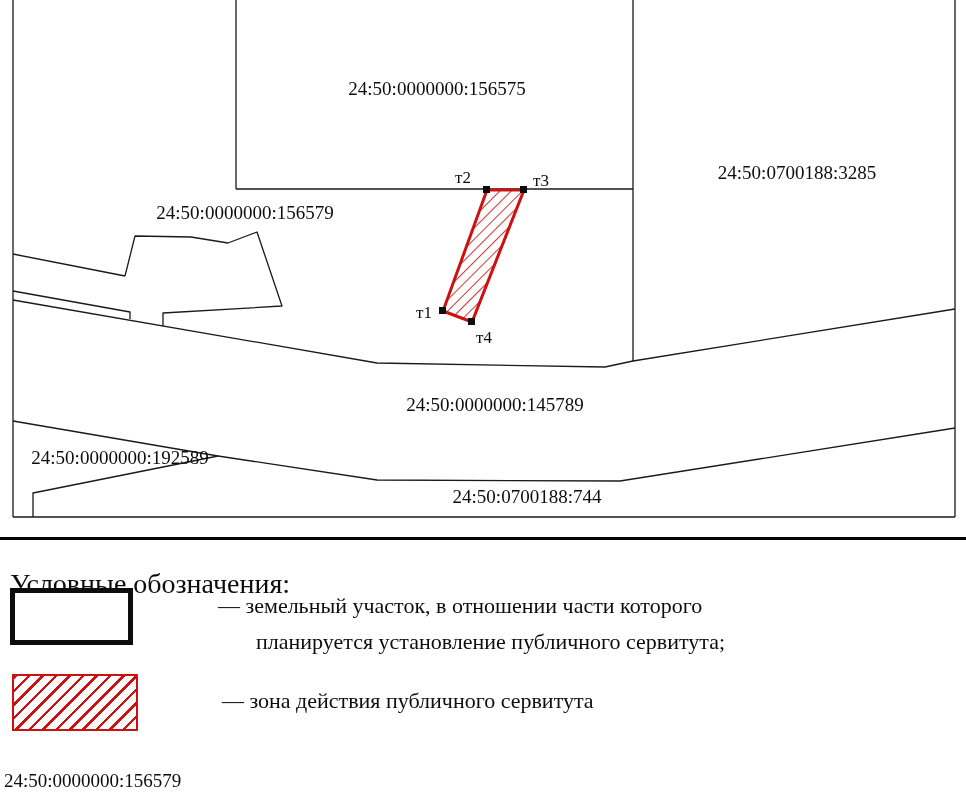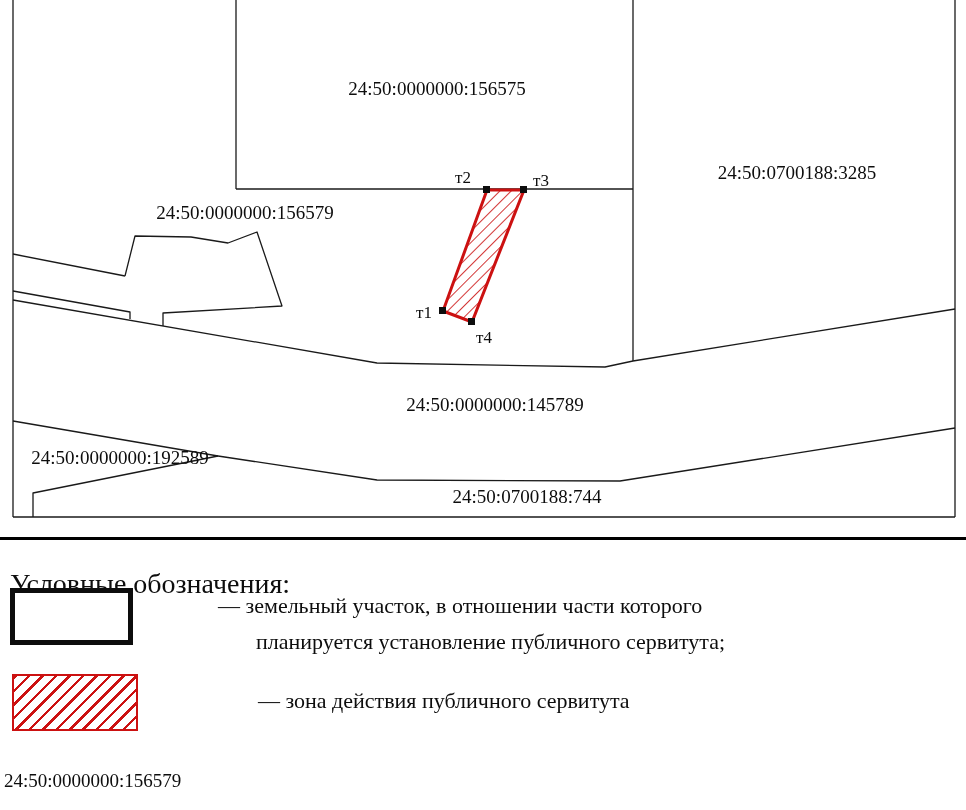--- a/index.html
+++ b/index.html
@@ -15,21 +15,21 @@
   .legend-heading{position:absolute;left:10px;top:568px;font-size:28px;}
   .swatch-parcel{position:absolute;left:10px;top:588px;width:113px;height:47px;border:5px solid #0d0d0d;background:#fff;}
   .swatch-servitude{
     position:absolute;left:12px;top:674px;width:122px;height:53px;
     border:2.5px solid #cc1111;background-color:#fff;
     background-image:repeating-linear-gradient(135deg,#cc1111 0 2.5px, rgba(0,0,0,0) 2.5px 9.5px);
   }
   .lg{position:absolute;font-size:22px;white-space:nowrap;}
   .t1a{left:218px;top:593px;}
   .t1b{left:240px;top:629px;margin-left:16px;}
-  .t2{left:222px;top:688px;margin-left:36px;}
+  .t2{left:222px;top:688px;}
   .t3{left:222px;top:763px;}
   .sample{position:absolute;left:4px;top:770px;font-size:19px;white-space:nowrap;}
 </style>
 </head>
 <body>
 
 <div class="page">
 
   <svg class="map-svg" width="966" height="540" viewBox="0 0 966 540">
     <defs>

